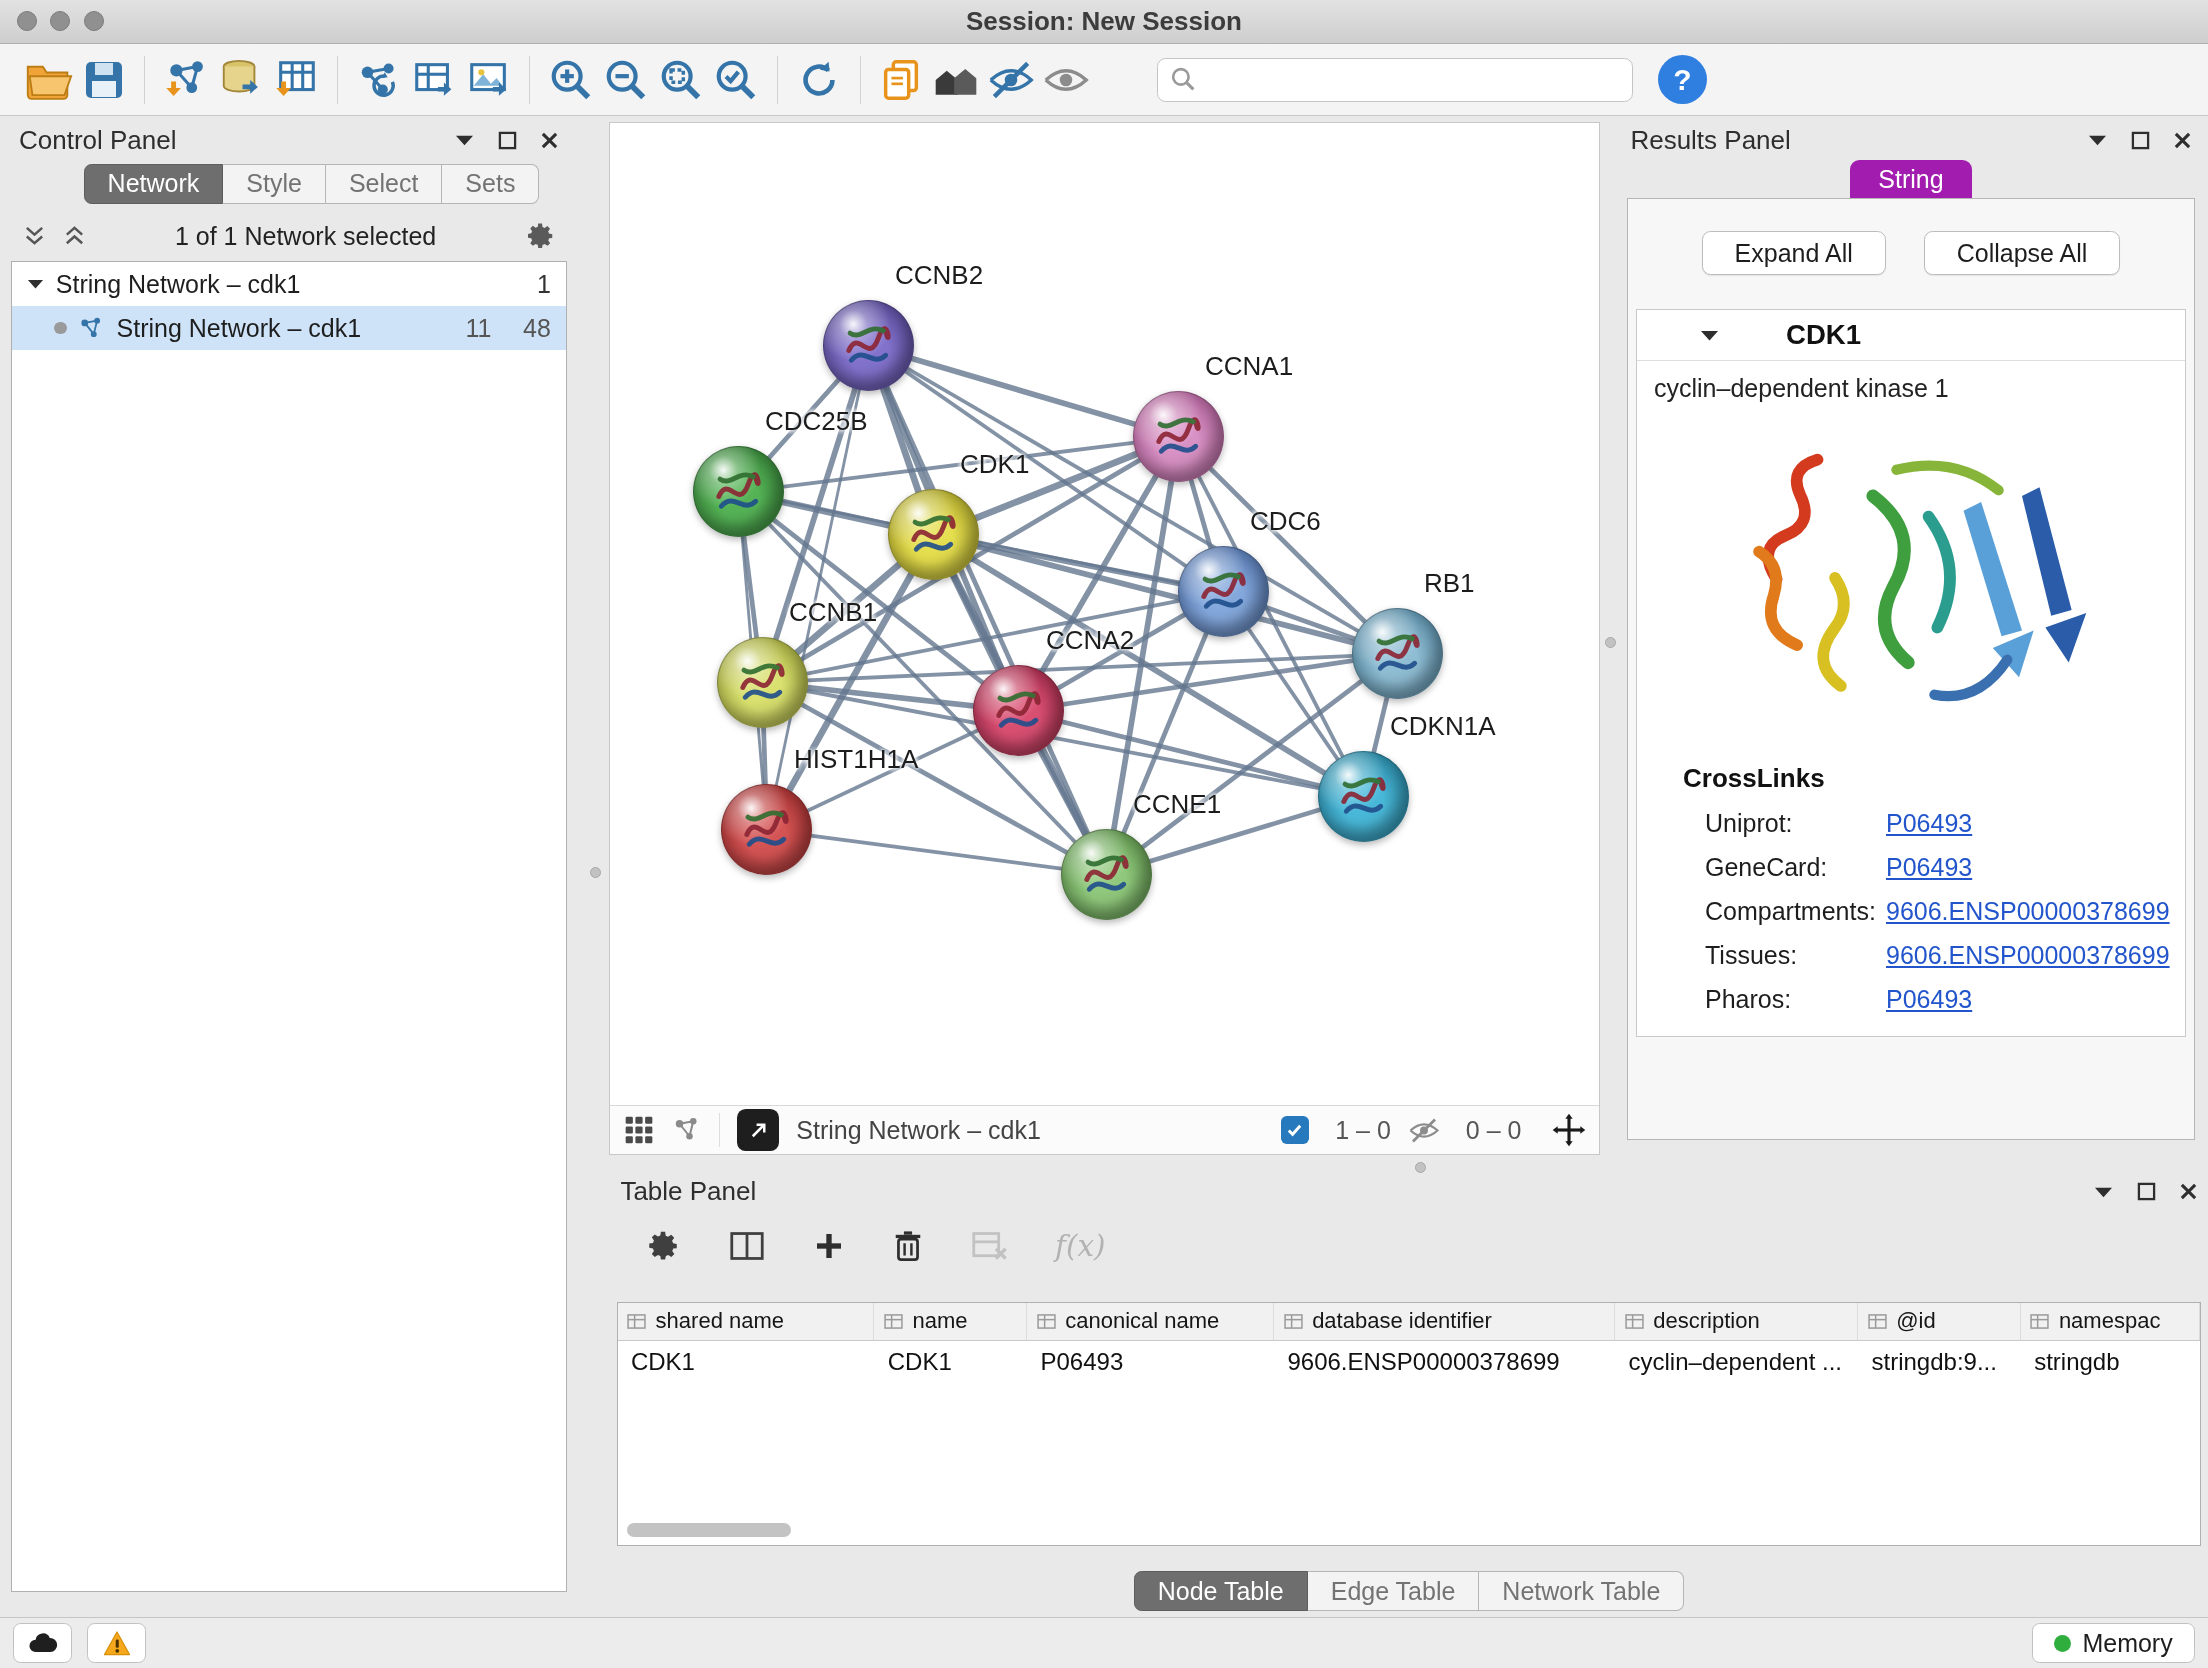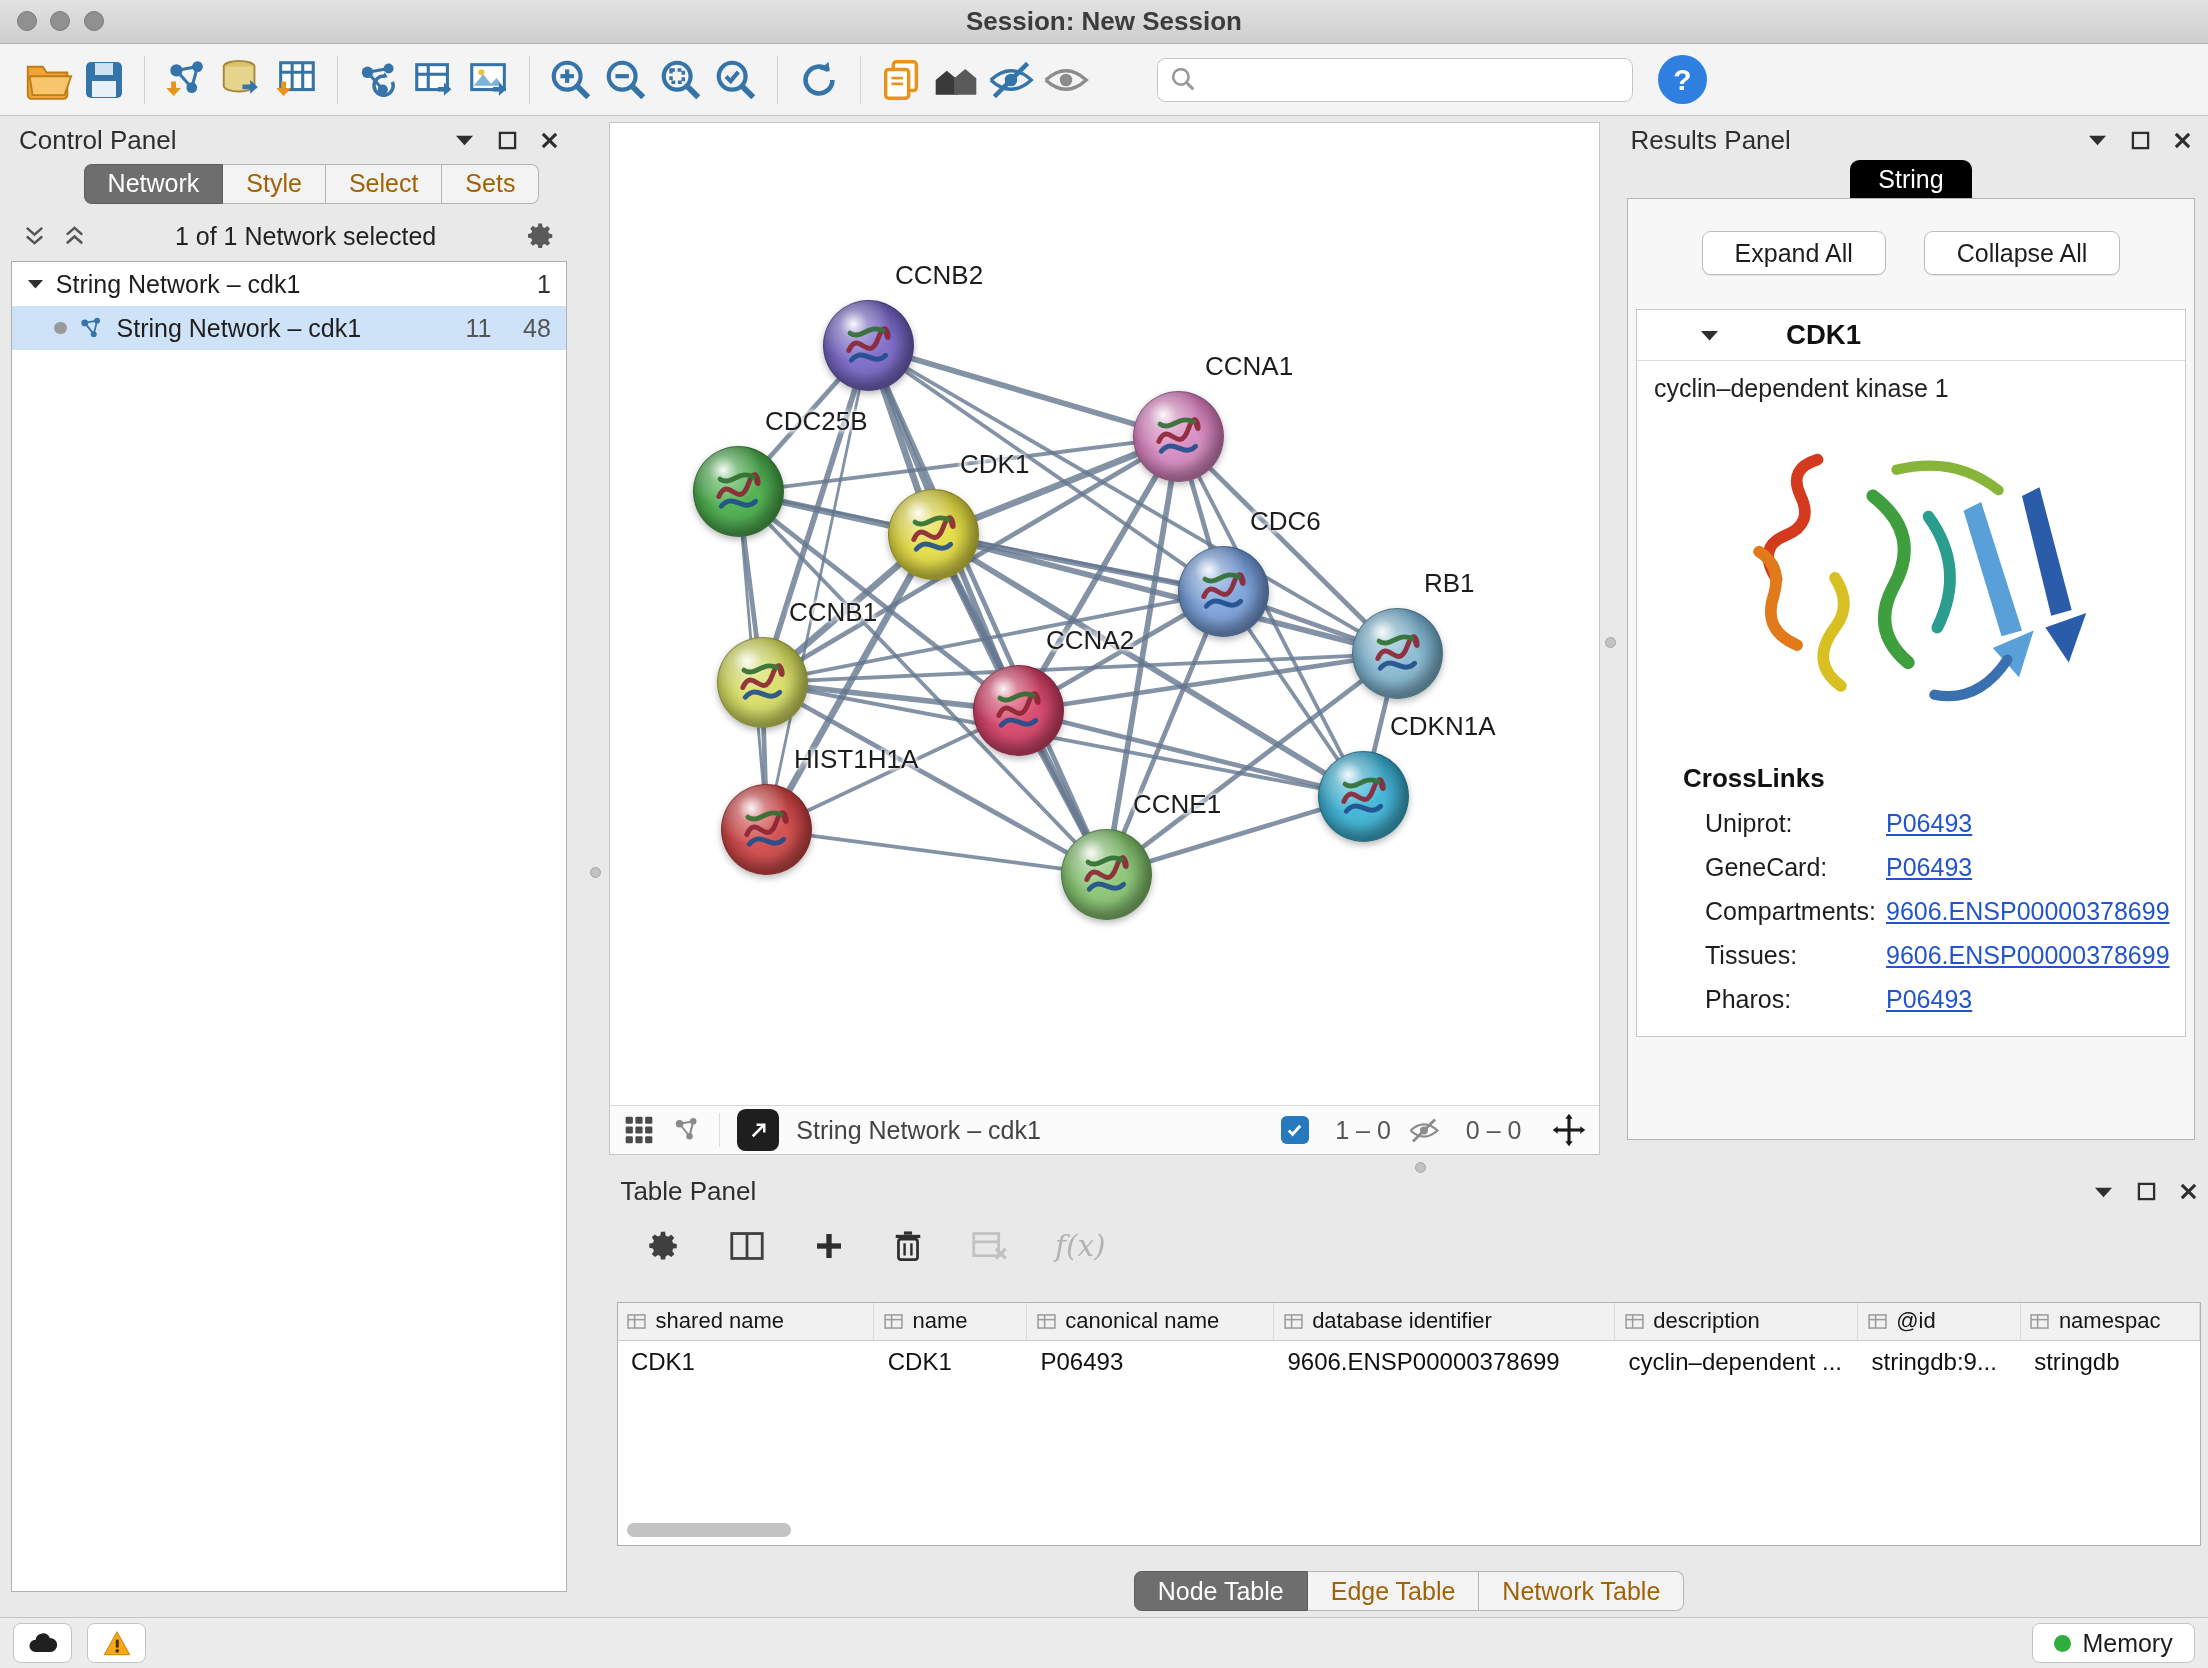--- a/index.html
+++ b/index.html
@@ -17,21 +17,21 @@
   .icon-btn{width:55px;height:55px;display:flex;align-items:center;justify-content:center;border-radius:7.6px;flex:0 0 auto}
   .tsep{width:1px;height:48px;background:#d2d2d2;margin:0 13.3px;flex:0 0 auto}
   .search{width:476px;height:44px;border:1px solid #c4c4c4;border-radius:8.6px;background:#fff;display:flex;align-items:center;padding:0 11.4px;margin-left:63px}
   .search input{border:none;outline:none;flex:1;font-size:25px;font-family:inherit;background:transparent;color:#333;margin-left:7.6px}
   .help-btn{width:49px;height:49px;border-radius:50%;background:#2f7fe0;color:#fff;font-size:30px;font-weight:700;display:flex;align-items:center;justify-content:center;margin-left:25px}
 
   
   .panel-header{height:40px;display:flex;align-items:center;padding:0 11.4px;font-size:26px;color:#2e2e2e}
   .ph-icons{margin-left:auto;display:flex;align-items:center;gap:23px}
   .seg{display:flex}
-  .seg .tab{height:40px;padding:0 23px;display:flex;align-items:center;font-size:25px;background:#f3f3f3;border:1px solid #b5b5b5;border-left:none;color:#a16207}
+  .seg .tab{height:40px;padding:0 23px;display:flex;align-items:center;font-size:25px;background:#f3f3f3;border:1px solid #b5b5b5;border-left:none;color:#737373}
   .seg .tab:first-child{border-left:1px solid #b5b5b5;border-radius:7.6px 0 0 7.6px}
   .seg .tab:last-child{border-radius:0 7.6px 7.6px 0}
   .seg .tab.selected{background:#6e6e6e;border-color:#5d5d5d;color:#fff}
 
   
   #control-panel{position:absolute;left:7.6px;top:120px;width:563px;height:1472px;display:flex;flex-direction:column}
   .cp-tabs{margin:3.8px 0 9.5px 76px}
   .cp-subbar{height:46px;display:flex;align-items:center;padding:0 15px;font-size:25px;color:#222}
   .cp-subbar .status{flex:1;text-align:center}
   .tree-box{margin:1.9px 3.8px 0 3.8px;border:1px solid #b0b0b0;background:#fff;flex:1;overflow:hidden}
@@ -51,21 +51,21 @@
     box-shadow:inset -6.7px -10.5px 15px rgba(0,0,0,.32),0 2.9px 7.6px rgba(0,0,0,.28);border:1px solid rgba(0,0,0,.28)}
   .node-label{position:absolute;font-size:26px;font-weight:500;color:#1c1c1c;white-space:nowrap;z-index:5;text-shadow:0 0 4.8px #fff,0 0 4.8px #fff,0 0 4.8px #fff}
   .nv-footer{position:absolute;left:0;right:0;bottom:0;height:49px;background:#fbfbfb;border-top:1px solid #d8d8d8;display:flex;align-items:center;padding:0 13.3px;gap:17px;font-size:25px;color:#444}
   .nv-footer .vsep{width:1px;height:34px;background:#ddd}
   .dark-btn{width:42px;height:42px;border-radius:8.6px;background:#1e1e1e;display:flex;align-items:center;justify-content:center}
   .counter{display:flex;align-items:center;gap:26px;color:#555}
   .checkbox{width:28.5px;height:28.5px;border-radius:5.7px;background:#2779bd;display:flex;align-items:center;justify-content:center}
 
   
   #results-panel{position:absolute;left:1619px;top:120px;width:584px;height:1020px;display:flex;flex-direction:column}
-  .rp-tab{align-self:center;height:38px;padding:0 28.5px;background:#000000;color:#fff;font-size:25px;display:flex;align-items:center;border-radius:9.5px 9.5px 0 0}
+  .rp-tab{align-self:center;height:38px;padding:0 28.5px;background:#a21caf;color:#fff;font-size:25px;display:flex;align-items:center;border-radius:9.5px 9.5px 0 0}
   .rp-box{margin:0 7.6px;border:1px solid #b5b5b5;background:#f7f7f7;flex:1;display:flex;flex-direction:column;align-items:center}
   .rp-buttons{display:flex;gap:38px;margin-top:32px}
   .btn{height:44px;padding:0 32px;background:#fff;border:1px solid #bcbcbc;border-radius:8.6px;font-size:25px;color:#1d1d1d;display:flex;align-items:center;box-shadow:0 1px 1px rgba(0,0,0,.08)}
   .gene-box{margin-top:34px;width:550px;background:#fff;border:1px solid #c9c9c9}
   .gene-head{height:51px;display:flex;align-items:center;border-bottom:1px solid #ddd;padding-left:63px;gap:67px}
   .gene-symbol{font-size:27.6px;font-weight:700;color:#111}
   .gene-desc{font-size:25px;color:#222;padding:13.3px 0 5.7px 17px}
   .protein-img{display:block;margin:17px auto 5.7px auto}
   .crosslinks-title{font-size:26px;font-weight:700;color:#111;padding:17px 0 7.6px 46px}
   .cl-row{display:flex;font-size:25px;height:44px;align-items:center;padding-left:68px}

